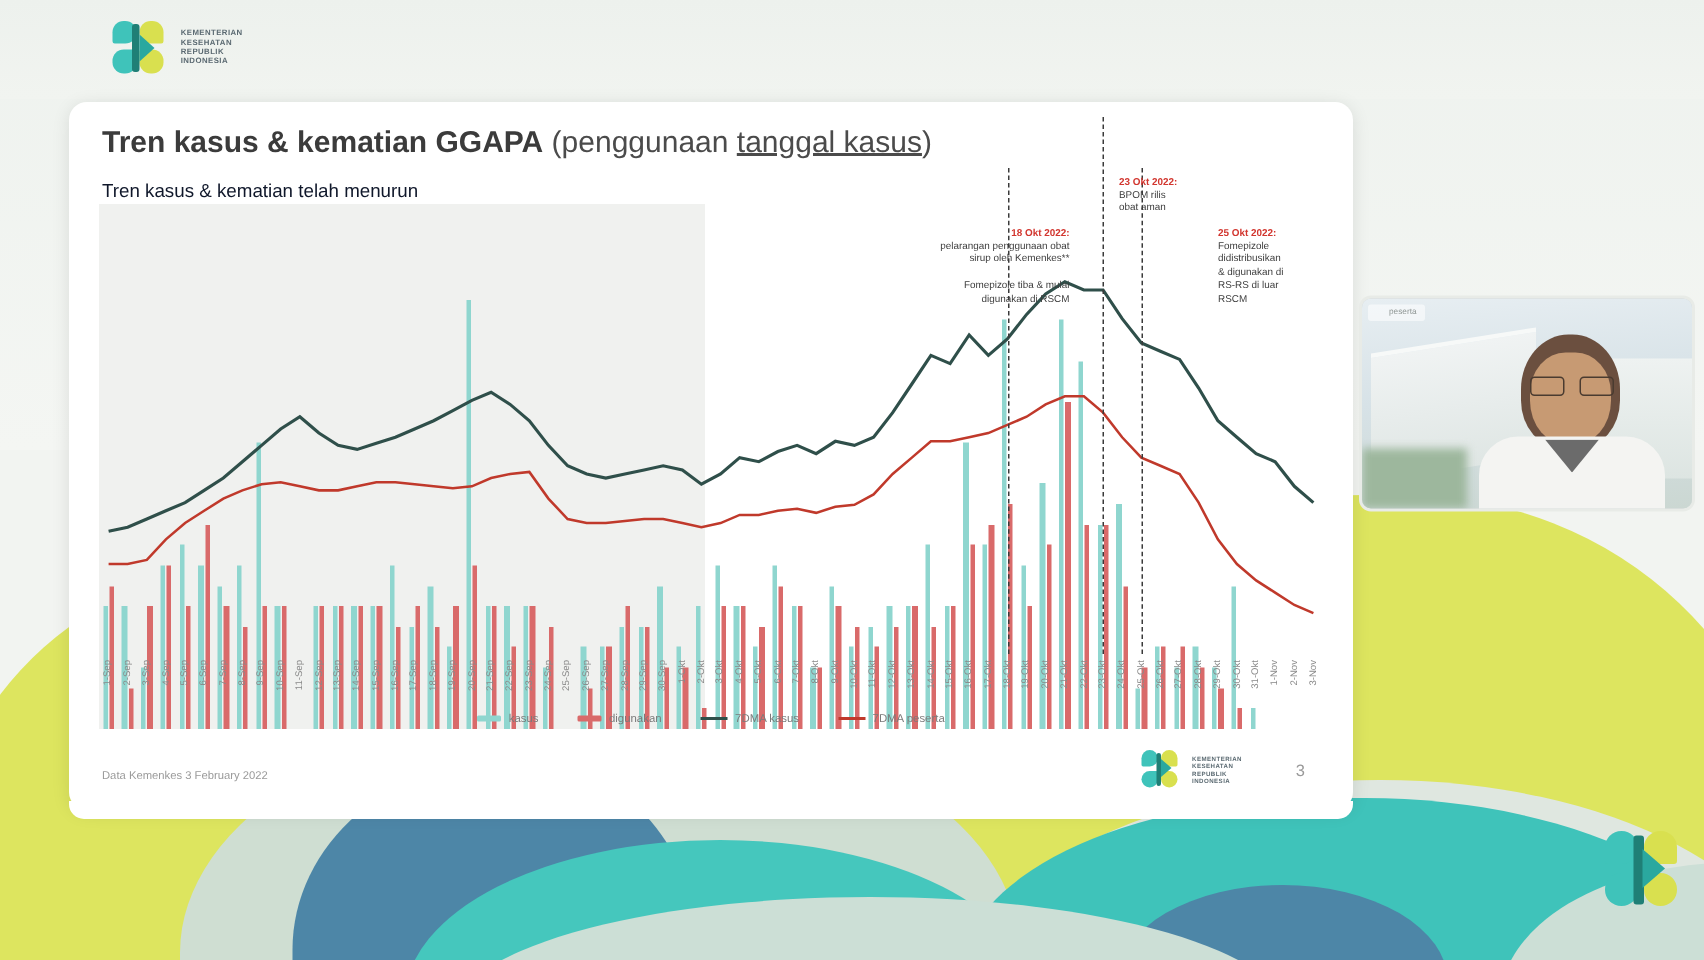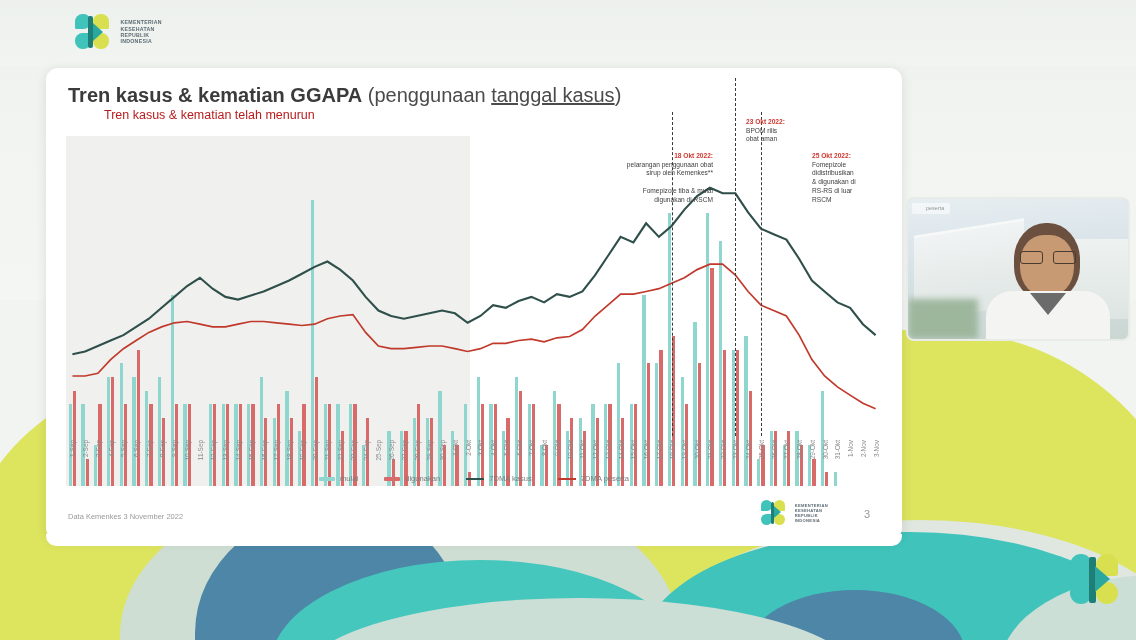--- a/index.html
+++ b/index.html
@@ -55,22 +55,22 @@
   #slide {
     position:absolute; left:46px; top:68px; width:856px; height:472px;
     background:#ffffff; border-radius:12px;
     box-shadow:0 2px 12px rgba(0,0,0,.10);
     overflow:hidden;
   }
   #slide-title { position:absolute; left:22px; top:16px; font-size:20px;
      font-weight:bold; color:#3b3b3b; white-space:nowrap; }
   #slide-title .plain { font-weight:normal; color:#4b4b4b; }
   #slide-title .underline { text-decoration:underline; }
-  #slide-sub { position:absolute; left:22px; top:40px; font-size:12.5px;
-     color:#b91c1c;margin-left:36px; }
+  #slide-sub { position:absolute; left:22px; top:52px; font-size:12.5px;
+     color:#0f172a; }
 
   
   #chart { position:absolute; left:20px; top:68px; width:816px; height:350px; }
   #shade { position:absolute; left:0px; top:0px; width:404px; height:350px;
            background:#f0f1ef; }
   #bars  { position:absolute; left:0; bottom:0; width:816px; height:300px;
            display:flex; align-items:flex-end; }
   .group { flex:1 1 0; height:100%; display:flex; align-items:flex-end;
            justify-content:center; gap:1px; position:relative; }
   .bk { width:3.2px; background:#8fd6cf; }
@@ -636,37 +636,37 @@
       </div>
   </div>
 
   <div class="ann" id="ann0" style="left:545px;top:84px;width:122px;text-align:right;"><b>18 Okt 2022:</b><div>pelarangan penggunaan obat</div><div>sirup oleh Kemenkes**</div><div>&nbsp;</div><div>Fomepizole tiba &amp; mulai</div><div>digunakan di RSCM</div></div>
   <div class="ann" id="ann1" style="left:700px;top:50px;width:70px;text-align:left;"><b>23 Okt 2022:</b><div>BPOM rilis</div><div>obat aman</div></div>
   <div class="ann" id="ann2" style="left:766px;top:84px;width:62px;text-align:left;"><b>25 Okt 2022:</b><div>Fomepizole</div><div>didistribusikan</div><div>&amp; digunakan di</div><div>RS-RS di luar</div><div>RSCM</div></div>
 
   <div id="legend">
       <div class="lg">
         <span class="sw" style="background: rgb(143, 214, 207);"></span>
-        <span>mulai</span>
+        <span>kasus</span>
       </div>
       <div class="lg">
         <span class="sw" style="background: rgb(217, 106, 106);"></span>
         <span>digunakan</span>
       </div>
       <div class="lg">
         <span class="sl" style="background: rgb(47, 79, 74);"></span>
         <span>7DMA kasus</span>
       </div>
       <div class="lg">
         <span class="sl" style="background: rgb(192, 57, 43);"></span>
         <span>7DMA peserta</span>
       </div>
     </div>
 
-  <div id="footnote">Data Kemenkes 3 November 2022</div>
+  <div id="footnote">Data Kemenkes 3 February 2022</div>
 
   <div id="slide-logo" class="kmk-logo">
     <span class="kmk-mark" id="sl-mark"><span style="position: relative; display: inline-block; width: 26px; height: 26px; vertical-align: middle;"><span style="position: absolute; top: 0px; left: 1.04px; width: 10.92px; height: 10.92px; background: rgb(63, 195, 186); border-radius: 50% 50% 50% 10%;"></span><span style="position: absolute; top: 0px; left: 14.04px; width: 10.92px; height: 10.92px; background: rgb(217, 224, 79); border-radius: 50% 50% 10%;"></span><span style="position: absolute; top: 14.04px; left: 1.04px; width: 10.92px; height: 10.92px; background: rgb(63, 195, 186); border-radius: 50% 10% 50% 50%;"></span><span style="position: absolute; top: 14.04px; left: 14.04px; width: 10.92px; height: 10.92px; background: rgb(217, 224, 79); border-radius: 10% 50% 50%;"></span><span style="position: absolute; left: 10.4px; top: 1.56px; width: 3.38px; height: 22.88px; background: rgb(31, 127, 118); border-radius: 2px;"></span><span style="position: absolute; left: 13.52px; top: 6.24px; width: 0px; height: 0px; border-top: 6.76px solid transparent; border-bottom: 6.76px solid transparent; border-left: 7.8px solid rgb(42, 168, 159);"></span></span></span>
     <span class="kmk-text" id="sl-text" style="font-size:4.1px;font-weight:bold;margin-left:4px;"><div style="line-height: 5.1px;">KEMENTERIAN</div><div style="line-height: 5.1px;">KESEHATAN</div><div style="line-height: 5.1px;">REPUBLIK</div><div style="line-height: 5.1px;">INDONESIA</div></span>
   </div>
 
   <div id="pagenum">3</div>
 </div>
 
 <div class="white-strip"></div>

